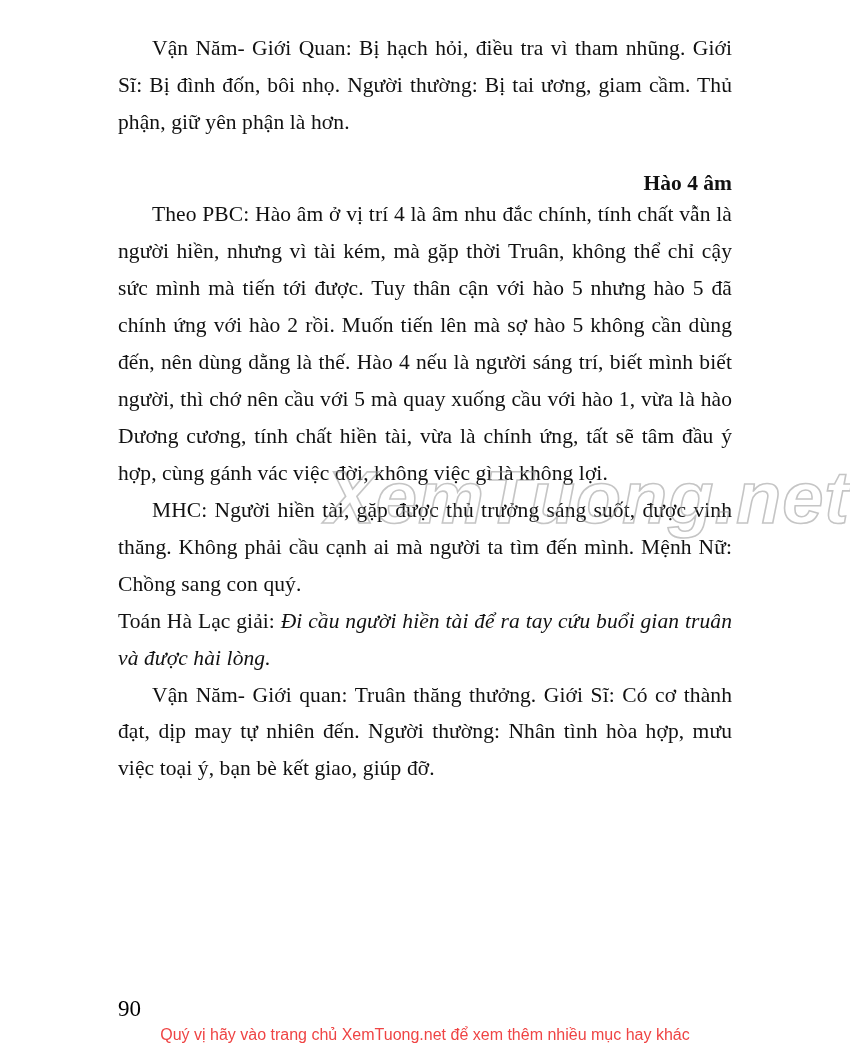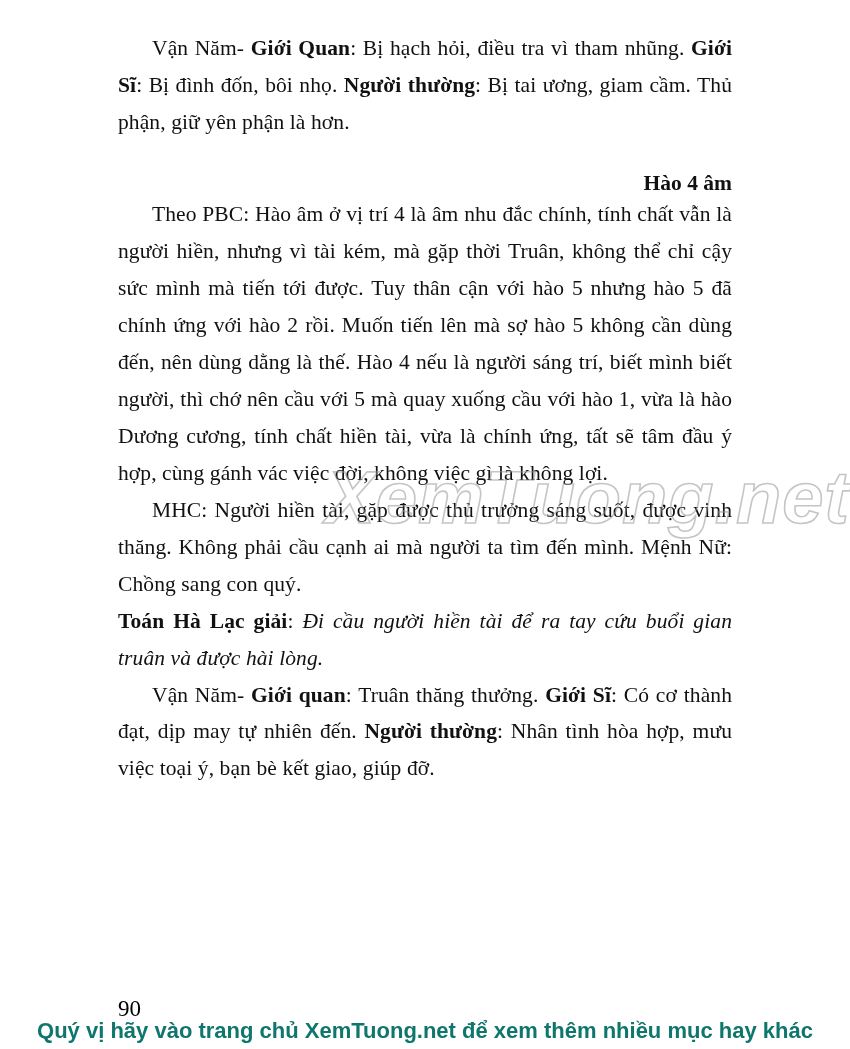--- a/index.html
+++ b/index.html
@@ -26,21 +26,21 @@
     font-size: 21.5px;
     line-height: 1.72;
     text-align: justify;
     text-justify: inter-word;
     margin: 0;
     letter-spacing: 0.1px;
   }
   .indent {
     text-indent: 34px;
   }
-  .b { font-weight: bold; }
+  .b { font-weight: normal; }
   .i { font-style: italic; }
 
   .heading {
     font-size: 21.5px;
     font-weight: bold;
     text-align: right;
     margin: 0;
   }
   .sp-before-heading { margin-top: 30px; }
   .sp-after-heading { margin-top: 26px; }
@@ -74,23 +74,23 @@
     font-family: "Liberation Serif", serif;
     color: #000000;
   }
   .footer-note {
     position: absolute;
     left: 0;
     right: 0;
     bottom: 5px;
     text-align: center;
     font-family: "Liberation Sans", sans-serif;
-    font-size: 22px;
-    font-weight: bold;
-    color: #0f766e;
+    font-size: 16px;
+    font-weight: normal;
+    color: #ef4444;
   }
 </style>
 </head>
 <body>
 
 <div class="page">
 
   <div class="watermark">XemTuong.net</div>
 
   <div class="content">

